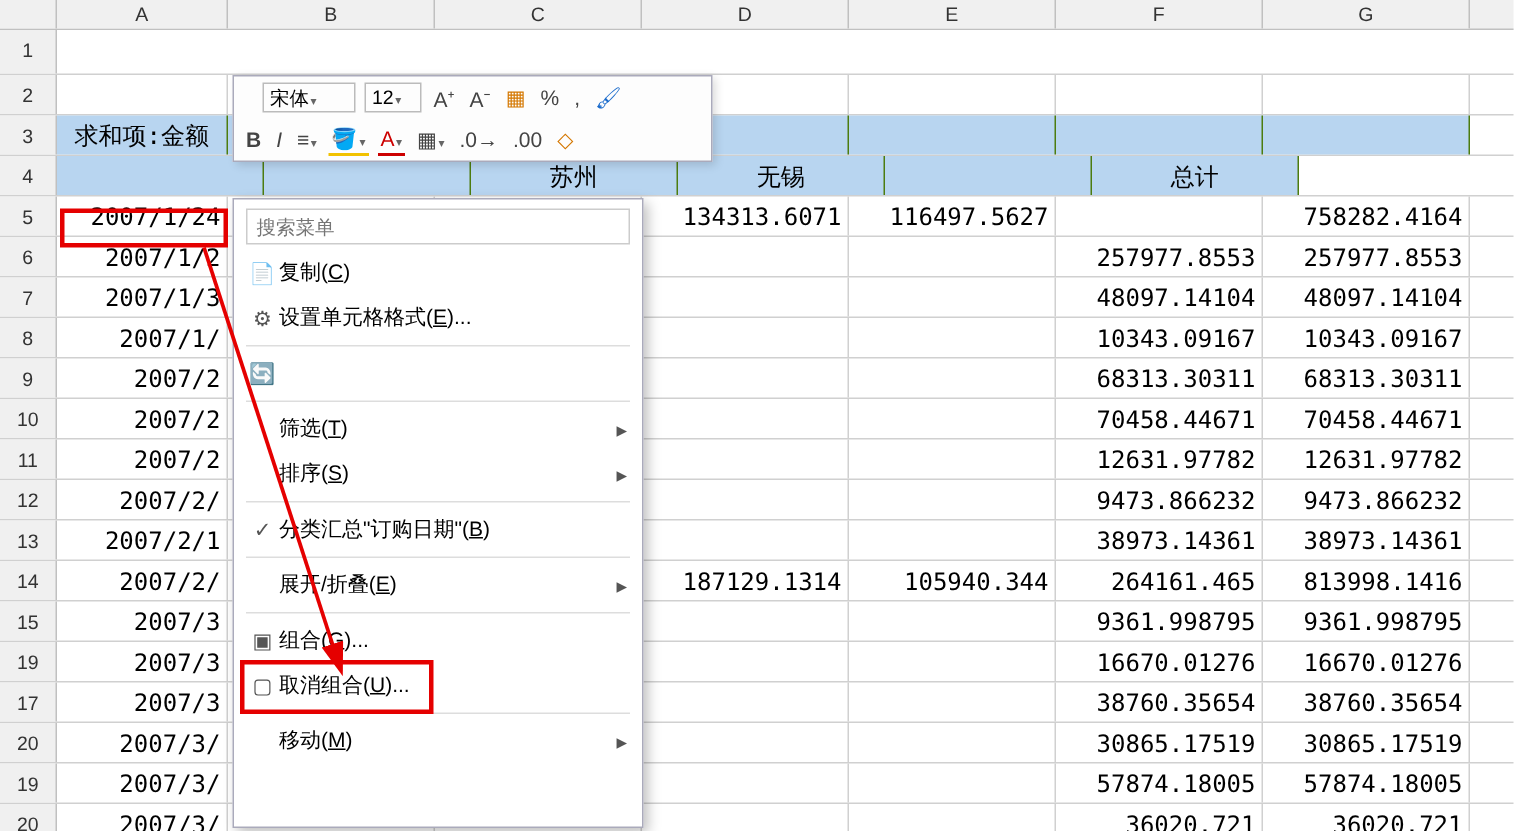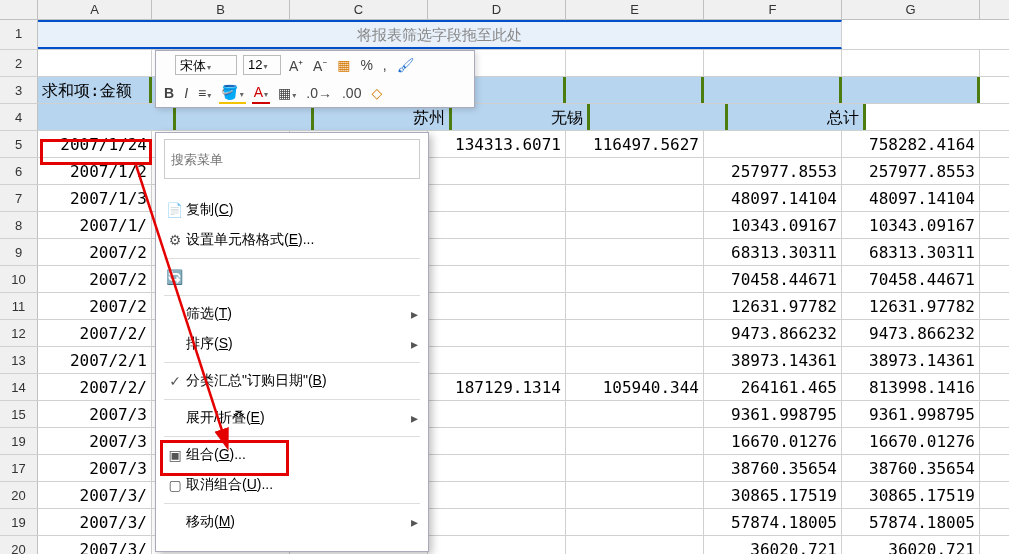--- a/index.html
+++ b/index.html
@@ -66,21 +66,22 @@
       padding: 0 4px;
       line-height: 27px;
       overflow: hidden;
       white-space: nowrap;
       font-family: "SimSun", monospace;
       font-size: 16px;
       color: #000;
     }
     .cell.hdr {
       background: #b8d5f0;
-      border-right: 3px solid #4d7c0f;
+      border-right: 1px solid #4d7c0f;
+      text-align: center;
     }
     .row.blue-bordered .cell { border-top: 2px solid #0050cc; border-bottom: 2px solid #0050cc; }
     .row.r1 .cell { background: #e8f0fa; }
     .row.r1 { height: 30px; }
     .merge { width: 804px; text-align: center; color: #888; font-size: 15px; }
     .right { text-align: right; }
     .row.r3 .cell, .row.r4 .cell {
       background: #b8d5f0;
     }
     .red-box {
@@ -155,26 +156,26 @@
       width: 274px;
       height: 420px;
       background: #fff;
       border: 1px solid #aab;
       box-shadow: 3px 3px 8px rgba(0,0,0,0.25);
       z-index: 45;
       padding: 4px 0;
     }
     .cm-search {
       width: calc(100% - 16px);
-      margin: 2px 8px 16px;
+      margin: 2px 8px 4px;
       padding: 4px 6px;
       border: 1px solid #ccc;
       font-size: 13px;
       color: #888;
-      height: 40px;
+      height: 24px;
     }
     .cm-item {
       display: flex;
       align-items: center;
       height: 30px;
       padding: 0 10px 0 8px;
       font-size: 14px;
       color: #000;
       cursor: pointer;
     }
@@ -204,21 +205,20 @@
     <div class="col-h cB">B</div>
     <div class="col-h cC">C</div>
     <div class="col-h cD">D</div>
     <div class="col-h cE">E</div>
     <div class="col-h cF">F</div>
     <div class="col-h cG">G</div>
   </div>
 
   <div class="row r1 blue-bordered">
     <div class="row-h">1</div>
-    <div class="cell merge">将报表筛选字段拖至此处</div>
   </div>
   <div class="row r2">
     <div class="row-h">2</div>
     <div class="cell cA"></div>
       <div class="cell cB"></div>
       <div class="cell cC"></div>
       <div class="cell cD"></div>
       <div class="cell cE"></div>
       <div class="cell cF"></div>
       <div class="cell cG"></div>

